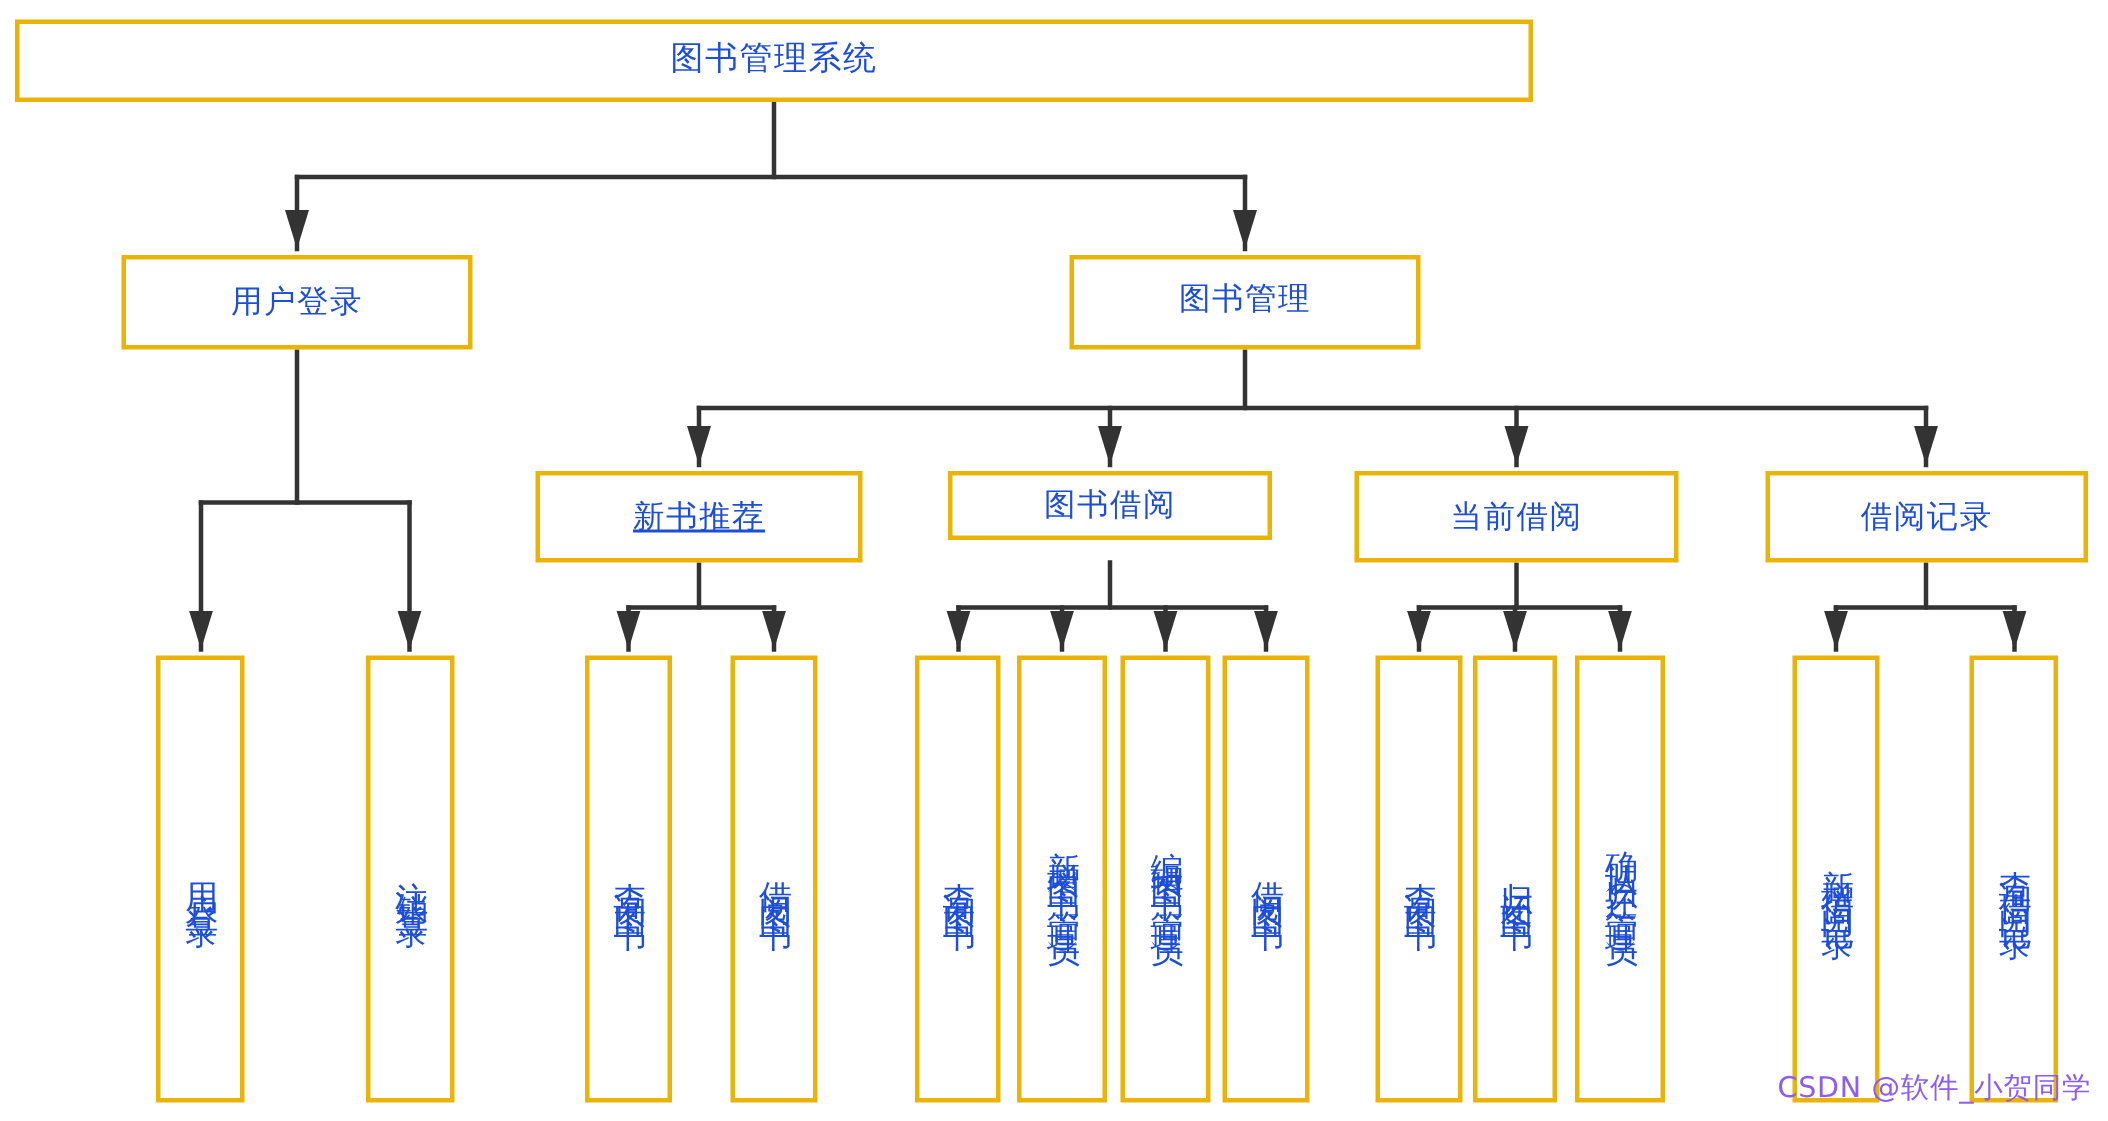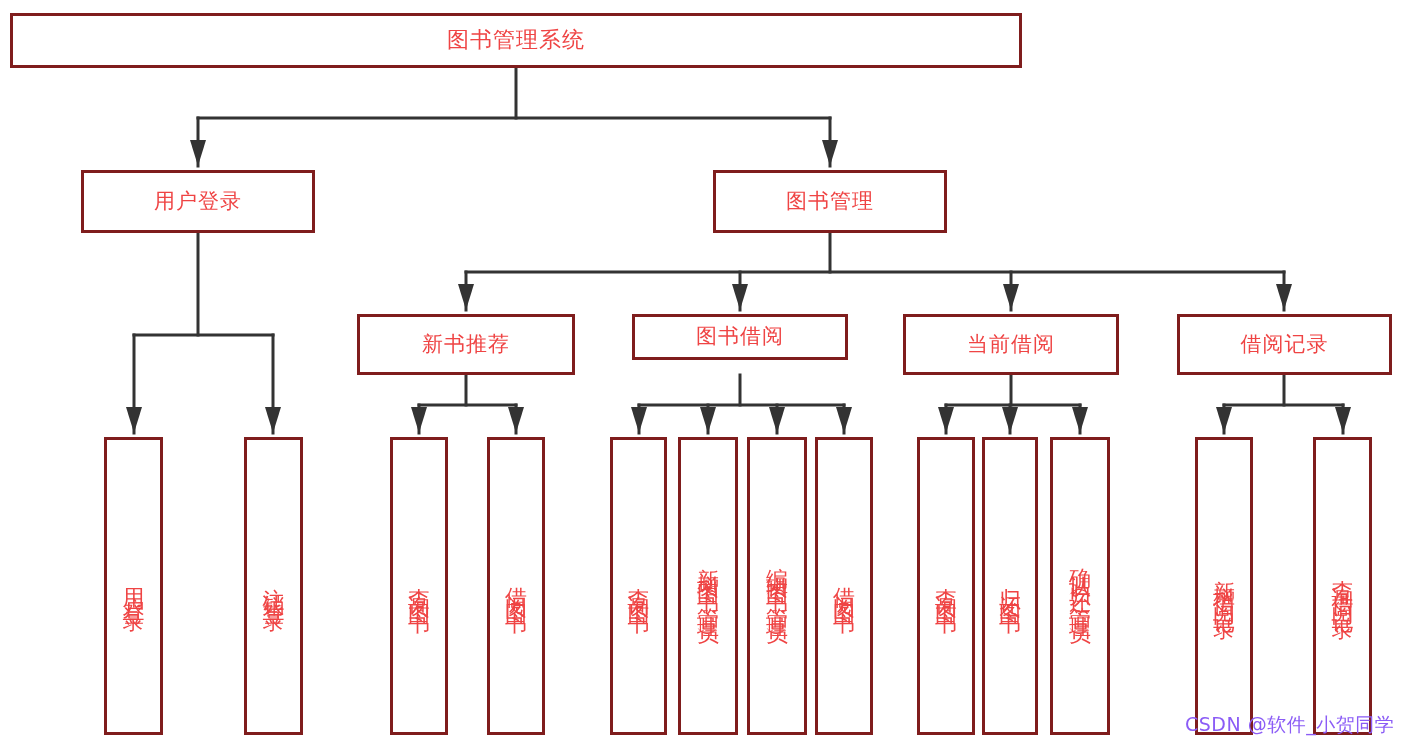--- a/index.html
+++ b/index.html
@@ -18,25 +18,25 @@
   #wires {
     position: absolute;
     left: 0; top: 0;
     width: 1405px; height: 747px;
     z-index: 1;
   }
   .node {
     position: absolute;
     box-sizing: border-box;
     background: #ffffff;
-    border: 3px solid #7f1d1d;
+    border: 3px solid #eab308;
     display: flex;
     align-items: center;
     justify-content: center;
-    color: #ef4444;
+    color: #1d4ed8;
     font-size: 21px;
     letter-spacing: 1px;
     z-index: 2;
     text-align: center;
     line-height: 1.2;
   }
   .node.root { font-size: 22px; }
   .vnode {
     writing-mode: vertical-rl;
     text-orientation: mixed;
@@ -107,23 +107,23 @@
       <line x1="1284" y1="375" x2="1284" y2="405"></line>
       <line x1="1224" y1="405" x2="1343" y2="405"></line>
       <line x1="1224" y1="405" x2="1224" y2="433" marker-end="url(#ah)"></line>
       <line x1="1343" y1="405" x2="1343" y2="433" marker-end="url(#ah)"></line>
     </g>
   </svg>
 
   <div class="node root" style="left:10px; top:13px; width:1012px; height:55px;">图书管理系统</div>
 
   <div class="node" style="left:81px; top:170px; width:234px; height:63px;">用户登录</div>
-  <div class="node" style="left:713px; top:170px; width:234px; height:63px;">图书管理</div>
+  <div class="node" style="left:713px; top:170px; width:234px; height:63px;font-family:Liberation Mono, monospace;">图书管理</div>
 
-  <div class="node" style="left:357px; top:314px; width:218px; height:61px;">新书推荐</div>
+  <div class="node" style="left:357px; top:314px; width:218px; height:61px;text-decoration:underline;">新书推荐</div>
   <div class="node" style="left:632px; top:314px; width:216px; height:46px;">图书借阅</div>
   <div class="node" style="left:903px; top:314px; width:216px; height:61px;">当前借阅</div>
   <div class="node" style="left:1177px; top:314px; width:215px; height:61px;">借阅记录</div>
 
   <div class="node vnode" style="left:104px; top:437px; width:59px; height:298px;">用户登录</div>
   <div class="node vnode" style="left:244px; top:437px; width:59px; height:298px;">注销登录</div>
 
   <div class="node vnode" style="left:390px; top:437px; width:58px; height:298px;">查询图书</div>
   <div class="node vnode" style="left:487px; top:437px; width:58px; height:298px;">借阅图书</div>
 

